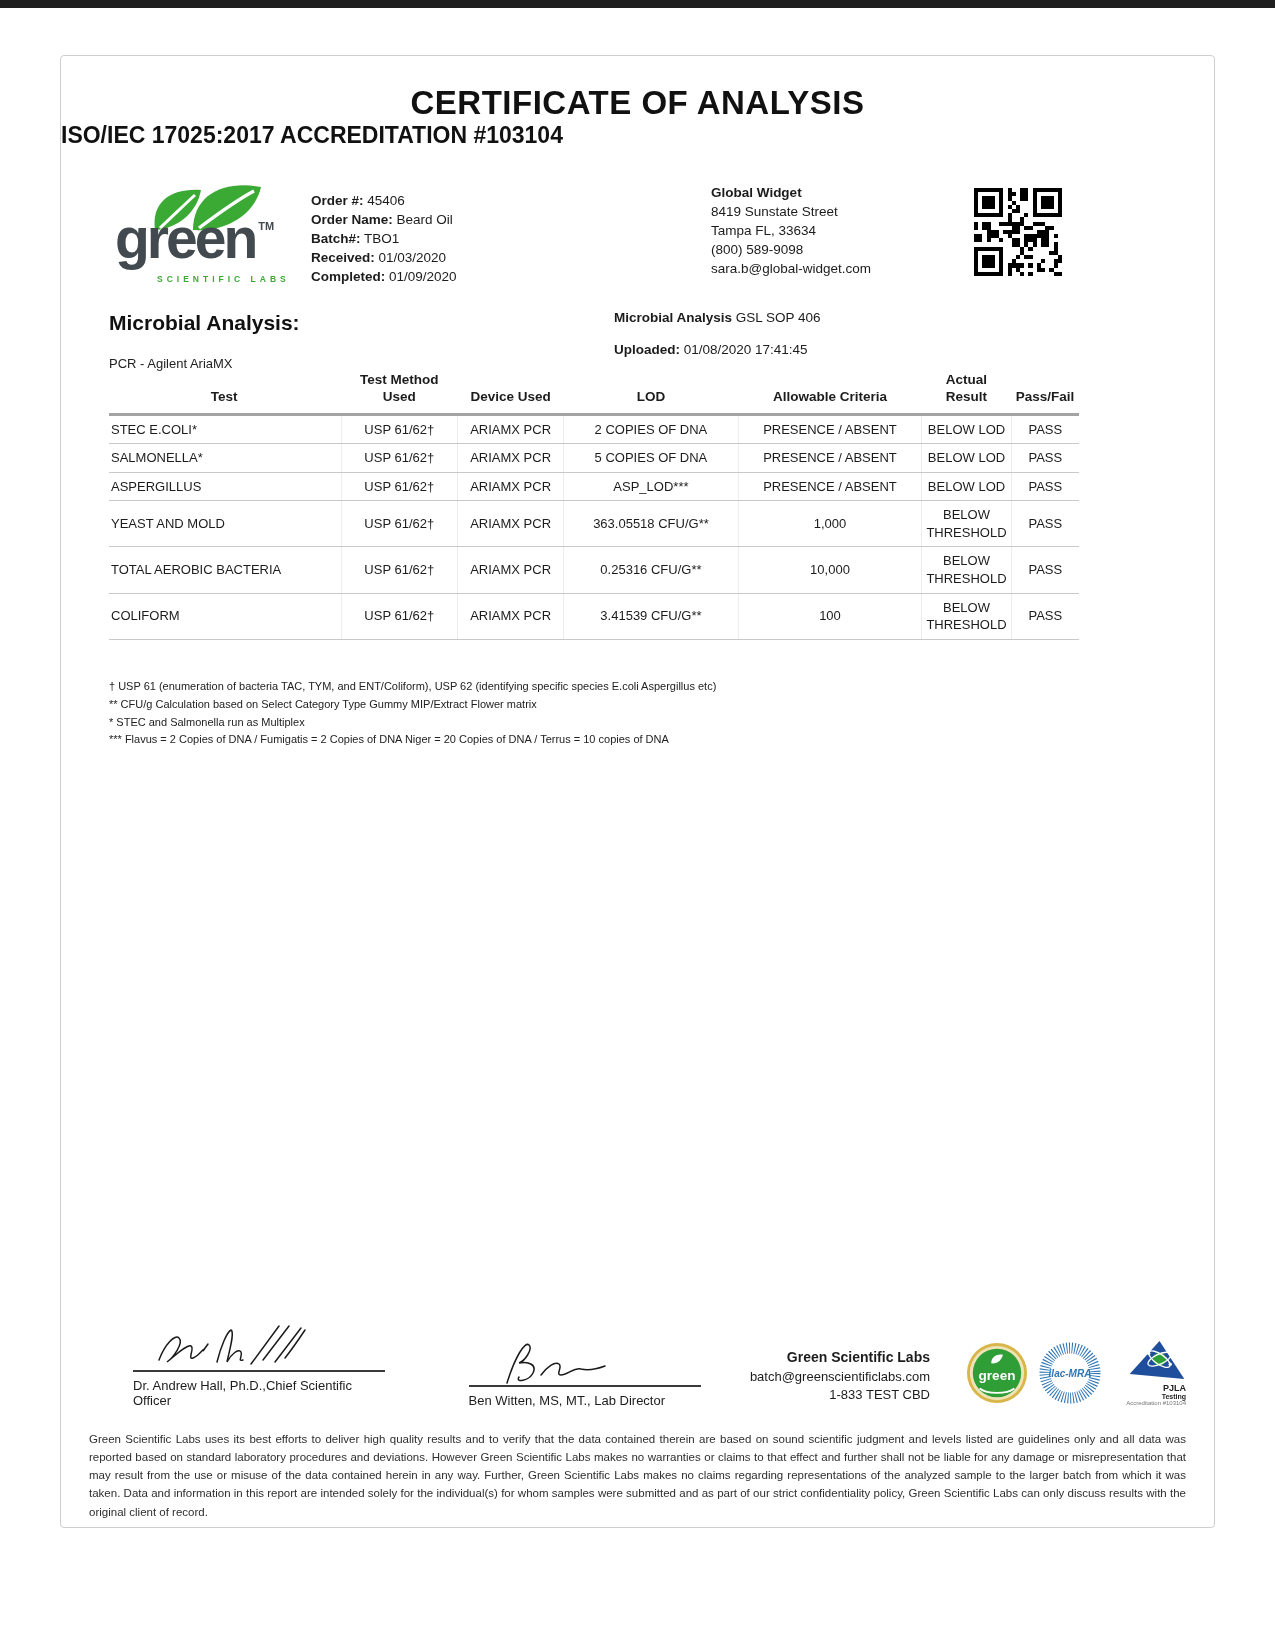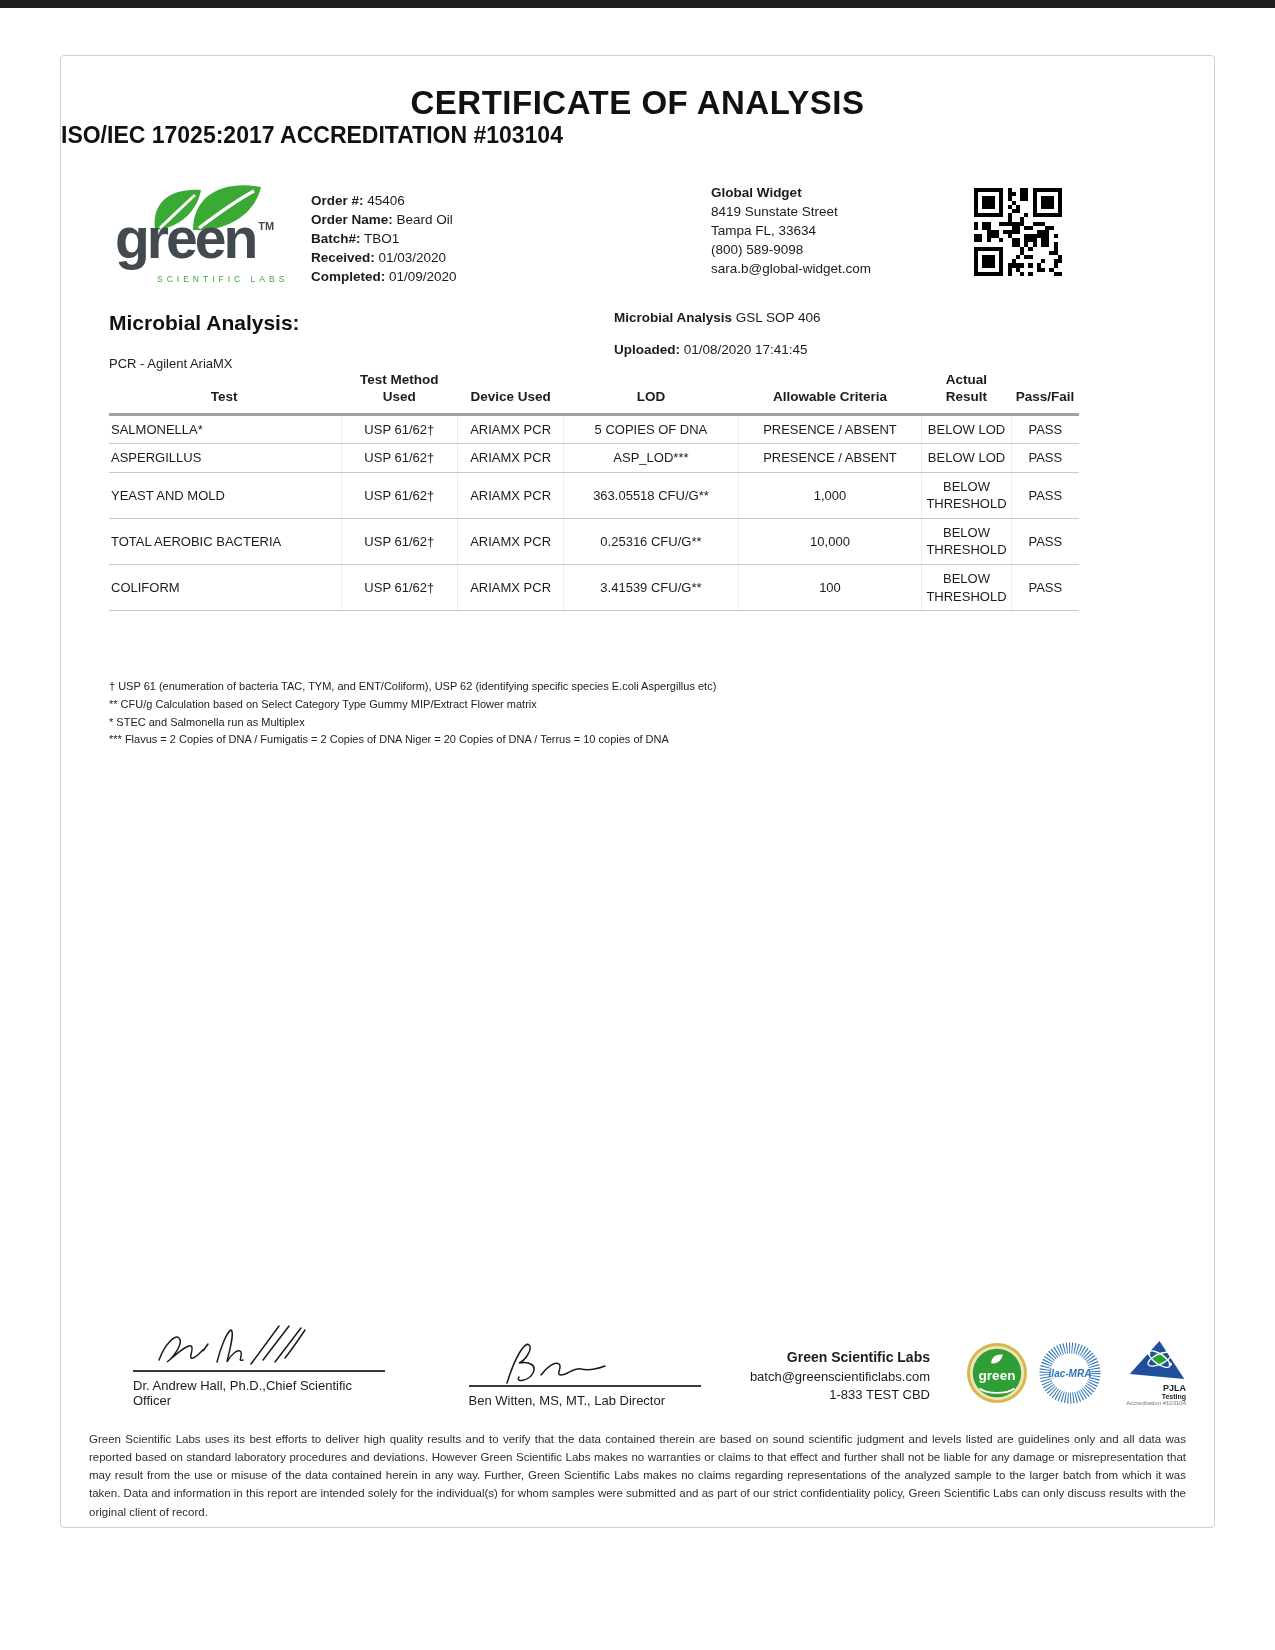--- a/index.html
+++ b/index.html
@@ -12,21 +12,21 @@
   }
   
   .doc-title { text-align:center; margin-top:28px; font-size:33px; font-weight:800; letter-spacing:.5px; color:#111; }
   .doc-subtitle { text-align:left; font-size:23px; font-weight:800; color:#111; }
   
   .info-row { position:absolute; left:0; top:120px; width:100%; height:145px; }
   .logo { position:absolute; left:38px; top:6px; width:205px; height:115px; }
   .logo-leaves { position:absolute; left:28px; top:-2px; }
   .logo-word { position:absolute; left:16px; top:28px; font-size:57px; font-weight:800; letter-spacing:-3px; color:#424a4f; line-height:1; }
   .logo-tm { font-size:11px; font-weight:700; color:#424a4f; letter-spacing:0; vertical-align:28px; margin-left:3px; }
-  .logo-tagline { position:absolute; left:58px; top:92px; font-size:8.5px; font-weight:400; letter-spacing:4px; color:#3aaa35; }
+  .logo-tagline { position:absolute; left:58px; top:92px; font-size:8.5px; font-weight:700; letter-spacing:4px; color:#3aaa35; }
   .order-info { position:absolute; left:250px; top:16px; font-size:13.5px; line-height:1.4; }
   .client-info { position:absolute; left:650px; top:8px; font-size:13.5px; line-height:1.4; }
   .b { font-weight:700; }
   .qr { position:absolute; left:913px; top:12px; width:88px; height:88px; }
   
   .section-heading { position:absolute; left:48px; top:255px; font-size:21px; font-weight:800; color:#111; }
   .sop-block { position:absolute; left:553px; top:253px; font-size:13.5px; line-height:1.3; }
   .sop-line2 { margin-top:14px; }
   .pcr-note { position:absolute; left:48px; top:300px; font-size:13px; color:#222; }
   
@@ -245,20 +245,29 @@
             <th>Test Method Used</th>
             <th>Device Used</th>
             <th>LOD</th>
             <th>Allowable Criteria</th>
             <th>Actual Result</th>
             <th>Pass/Fail</th>
           </tr>
         </thead>
       <tbody id="results-body">
           <tr>
+            <td>STEC E.COLI*</td>
+            <td>USP 61/62†</td>
+            <td>ARIAMX PCR</td>
+            <td>2 COPIES OF DNA</td>
+            <td>PRESENCE / ABSENT</td>
+            <td>BELOW LOD</td>
+            <td>PASS</td>
+          </tr>
+          <tr>
             <td>SALMONELLA*</td>
             <td>USP 61/62†</td>
             <td>ARIAMX PCR</td>
             <td>5 COPIES OF DNA</td>
             <td>PRESENCE / ABSENT</td>
             <td>BELOW LOD</td>
             <td>PASS</td>
           </tr>
           <tr>
             <td>ASPERGILLUS</td>

